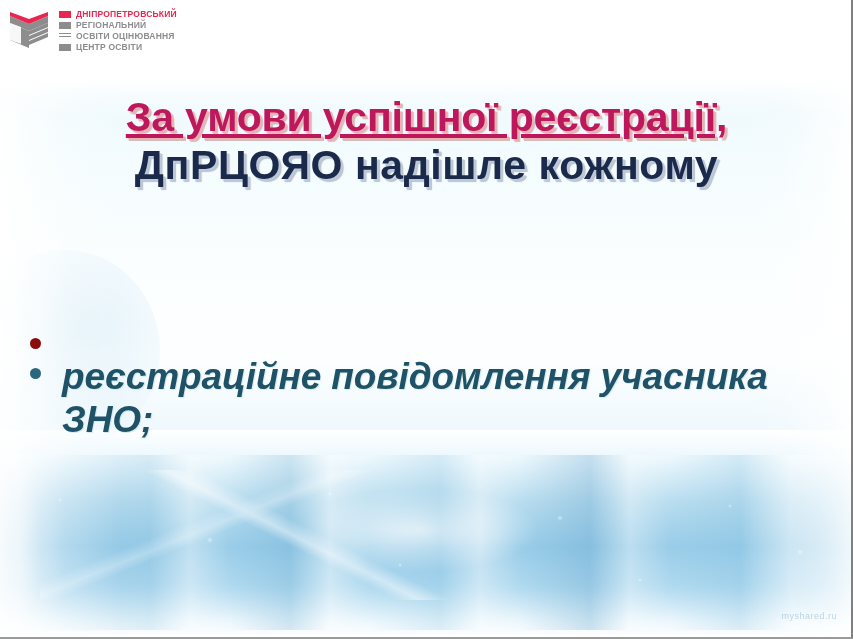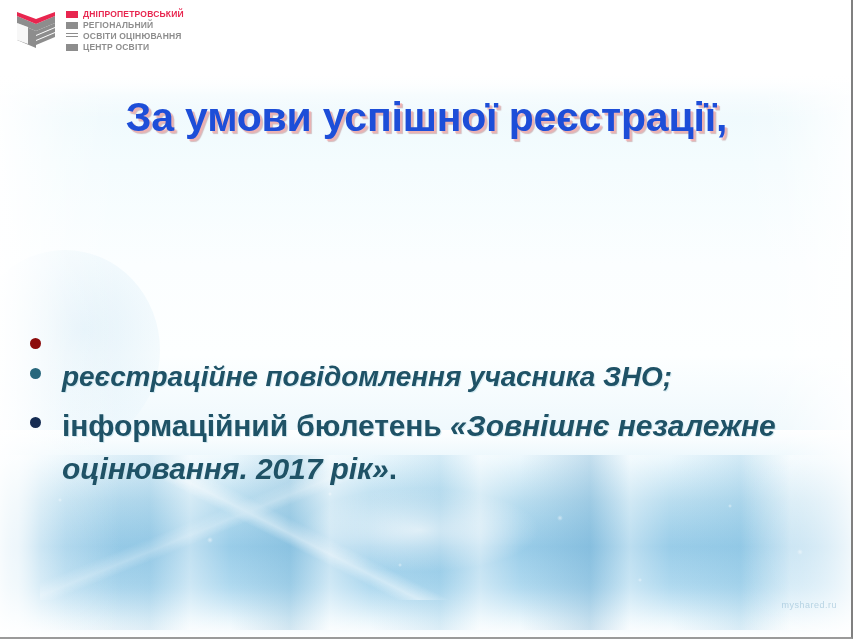--- a/index.html
+++ b/index.html
@@ -134,21 +134,21 @@
 
   
   .header-band {
     position: absolute;
     left: 0; top: 0;
     width: 853px; height: 74px;
     background: #ffffff;
   }
   .logo {
     position: absolute;
-    left: 15px; top: 7px;
+    left: 8px; top: 7px;
     display: flex;
     align-items: flex-start;
     gap: 7px;
   }
   .logo-mark {
     width: 44px; height: 44px;
     flex: 0 0 auto;
   }
   .logo-text {
     padding-top: 2px;
@@ -191,22 +191,23 @@
   }
   .title-line {
     font-family: "Liberation Sans", sans-serif;
     font-weight: bold;
     font-size: 41px;
     line-height: 48px;
     white-space: nowrap;
     letter-spacing: -0.2px;
   }
   .tl-1 {
-    color: #1d4ed8;
+    color: #be185d;
     text-shadow: 2px 2px 0 rgba(255,170,170,.55), 3px 3px 1px rgba(120,0,0,.25);
+    text-decoration: underline;
   }
   .tl-2 {
     color: #1b2a4a;
     letter-spacing: .6px;
     text-shadow: 2px 2px 0 rgba(190,205,230,.6), 3px 3px 1px rgba(10,20,45,.25);
   }
   .tl-3 {
     color: #1f5266;
     letter-spacing: .2px;
     text-shadow: 2px 2px 0 rgba(186,218,230,.65), 3px 3px 1px rgba(12,50,65,.25);
@@ -241,39 +242,39 @@
     color: #8c0c0c;
     font-size: 32px;
     letter-spacing: -0.3px;
     text-shadow: 2px 2px 0 rgba(255,180,180,.5), 3px 3px 1px rgba(120,0,0,.22);
   }
 
   .b2 .bullet-dot { background: #28677c; }
   .b2 .bullet-text {
     color: #1f5266;
     font-style: italic;
-    font-size: 28px;
+    font-size: 37px;
     letter-spacing: -0.1px;
     text-shadow: 1px 1px 0 rgba(200,228,238,.75);
   }
 
   .b3 .bullet-dot { background: #142b52; }
   .b3 .bullet-text {
     color: #1f5266;
     font-size: 30px;
     letter-spacing: -0.1px;
     text-shadow: 1px 1px 0 rgba(200,228,238,.75);
   }
   .b3 .em {
     font-style: italic;
   }
 
   .watermark {
     position: absolute;
-    right: 14px; bottom: 27px;
+    right: 14px; bottom: 16px;
     font-family: "Liberation Sans", sans-serif;
     font-size: 9px;
     color: rgba(120,170,200,.45);
     letter-spacing: .5px;
   }
 </style>
 </head>
 <body>
 
 <div id="slide">
@@ -318,35 +319,32 @@
       </span>
       <span class="logo-line">
         <span class="logo-dash gray"></span>
         <span class="logo-word gray">ЦЕНТР ОСВІТИ</span>
       </span>
     </span>
   </div>
 
   <div class="title-block">
     <div class="title-line tl-1">За умови успішної реєстрації,</div>
+    <div class="title-line tl-2">ДпРЦОЯО надішле  кожному</div>
   </div>
 
   <div class="bullets">
 
     <div class="bullet-row b1">
       <span class="bullet-dot"></span>
     </div>
 
     <div class="bullet-row b2">
       <span class="bullet-dot"></span>
       <span class="bullet-text">реєстраційне повідомлення учасника ЗНО;</span>
     </div>
 
-    <div class="bullet-row b3">
-      <span class="bullet-dot"></span>
-      <span class="bullet-text"><span>інформаційний бюлетень </span><span class="em">«Зовнішнє незалежне оцінювання. 2017 рік»</span><span>.</span></span>
-    </div>
 
   </div>
 
   <div class="watermark">myshared.ru</div>
 
 </div>
 
 </body></html>

